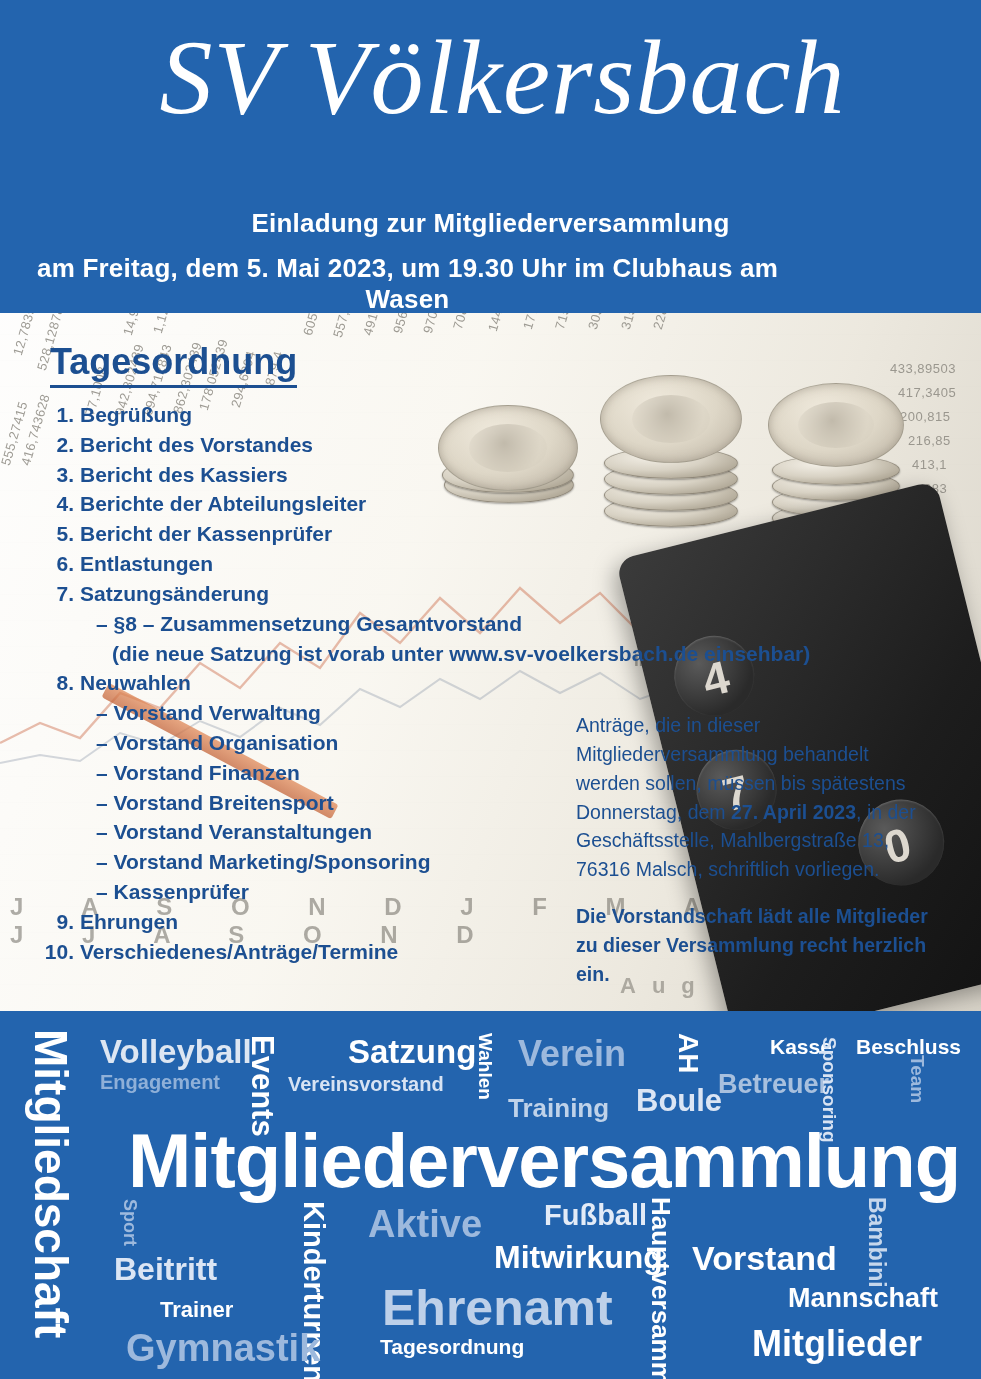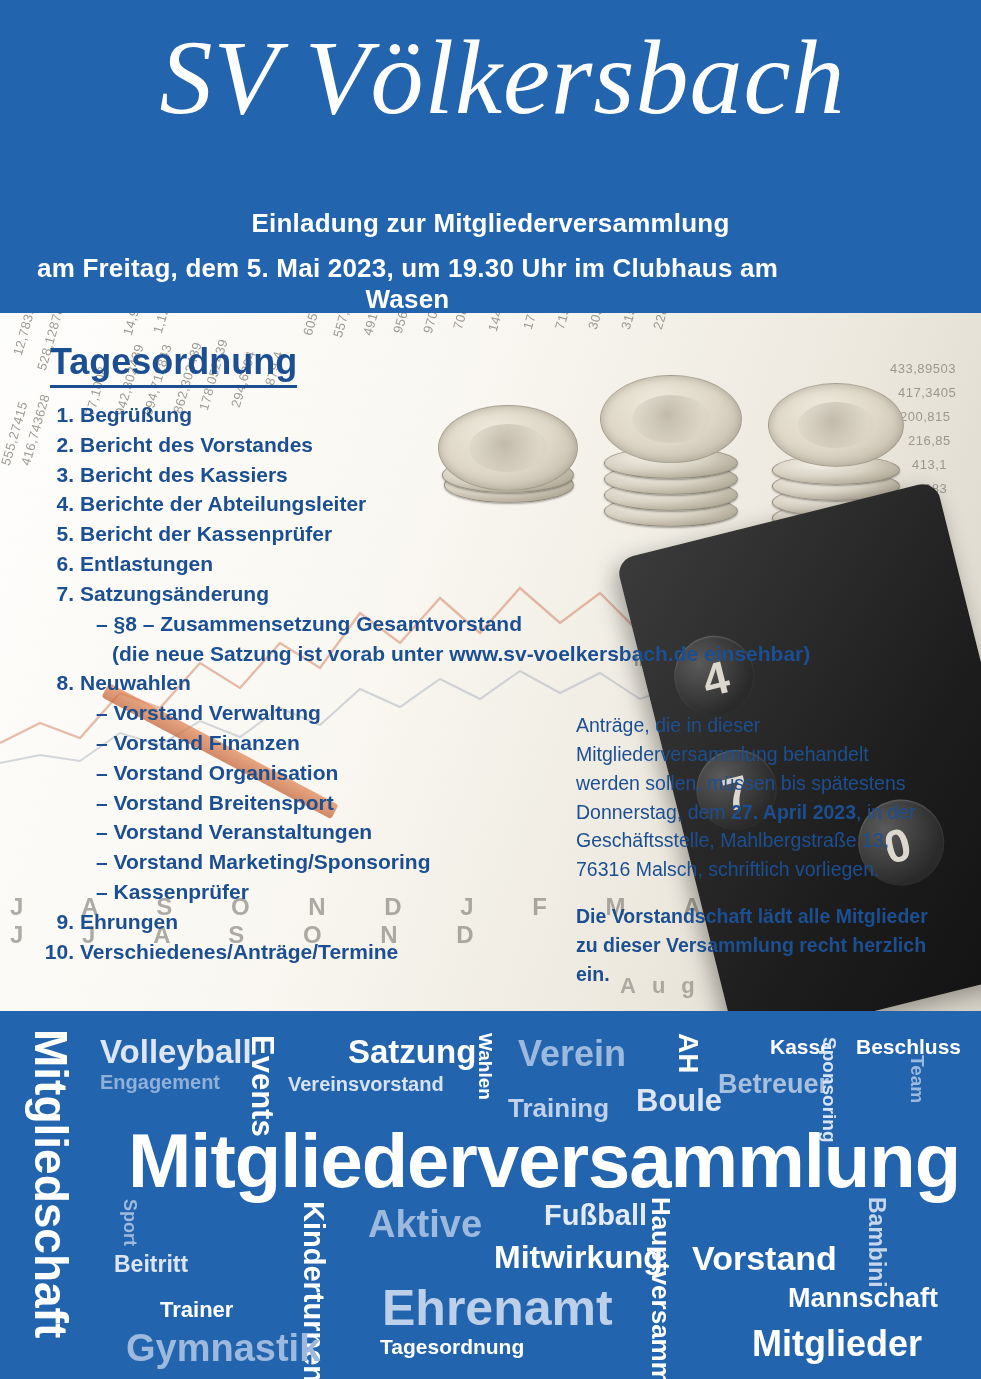--- a/index.html
+++ b/index.html
@@ -274,22 +274,22 @@
         <li><span class="num">2.</span><span>Bericht des Vorstandes</span></li>
         <li><span class="num">3.</span><span>Bericht des Kassiers</span></li>
         <li><span class="num">4.</span><span>Berichte der Abteilungsleiter</span></li>
         <li><span class="num">5.</span><span>Bericht der Kassenprüfer</span></li>
         <li><span class="num">6.</span><span>Entlastungen</span></li>
         <li><span class="num">7.</span><span>Satzungsänderung</span></li>
         <li class="sub" style="list-style:none;">–  §8 – Zusammensetzung Gesamtvorstand</li>
         <li class="subnote" style="list-style:none;">(die neue Satzung ist vorab unter www.sv-voelkersbach.de einsehbar)</li>
         <li><span class="num">8.</span><span>Neuwahlen</span></li>
         <li class="sub" style="list-style:none;">–  Vorstand Verwaltung</li>
+        <li class="sub" style="list-style:none;">–  Vorstand Organisation</li>
         <li class="sub" style="list-style:none;">–  Vorstand Finanzen</li>
-        <li class="sub" style="list-style:none;">–  Vorstand Organisation</li>
         <li class="sub" style="list-style:none;">–  Vorstand Breitensport</li>
         <li class="sub" style="list-style:none;">–  Vorstand Veranstaltungen</li>
         <li class="sub" style="list-style:none;">–  Vorstand Marketing/Sponsoring</li>
         <li class="sub" style="list-style:none;">–  Kassenprüfer</li>
         <li><span class="num">9.</span><span>Ehrungen</span></li>
         <li><span class="num">10.</span><span>Verschiedenes/Anträge/Termine</span></li>
       </ol>
     </div>
 
     <div class="rightblock">
@@ -317,21 +317,21 @@
     <span class="w" style="left:636px;top:72px;font-size:31px;color:#dbe5f4;">Boule</span>
 
     <span class="w" style="left:128px;top:106px;font-size:76px;color:#ffffff;letter-spacing:-1px;">Mitgliederversammlung</span>
 
     <span class="w vert" style="left:140px;top:188px;transform:rotate(90deg);font-size:18px;color:#9db9dd;">Sport</span>
     <span class="w vert" style="left:330px;top:190px;transform:rotate(90deg);font-size:29px;color:#ffffff;">Kinderturnen</span>
     <span class="w" style="left:368px;top:192px;font-size:38px;color:#9db9dd;">Aktive</span>
     <span class="w" style="left:544px;top:188px;font-size:29px;color:#e3ebf7;">Fußball</span>
     <span class="w vert" style="left:676px;top:186px;transform:rotate(90deg);font-size:26px;color:#ffffff;">Hauptversammlung</span>
     <span class="w vert" style="left:890px;top:186px;transform:rotate(90deg);font-size:23px;color:#c6d7ec;">Bambini</span>
-    <span class="w" style="left:114px;top:240px;font-size:23px;color:#dbe5f4;">Beitritt</span>
+    <span class="w" style="left:114px;top:240px;font-size:32px;color:#dbe5f4;">Beitritt</span>
     <span class="w" style="left:494px;top:228px;font-size:32px;color:#ffffff;">Mitwirkung</span>
     <span class="w" style="left:692px;top:228px;font-size:34px;color:#ffffff;">Vorstand</span>
     <span class="w" style="left:160px;top:286px;font-size:22px;color:#ffffff;">Trainer</span>
     <span class="w" style="left:382px;top:268px;font-size:50px;color:#bdd0e9;">Ehrenamt</span>
     <span class="w" style="left:788px;top:272px;font-size:27px;color:#ffffff;">Mannschaft</span>
     <span class="w" style="left:126px;top:316px;font-size:38px;color:#9db9dd;">Gymnastik</span>
     <span class="w" style="left:380px;top:324px;font-size:21px;color:#ffffff;">Tagesordnung</span>
     <span class="w" style="left:752px;top:312px;font-size:36px;color:#ffffff;">Mitglieder</span>
   </div>
 

